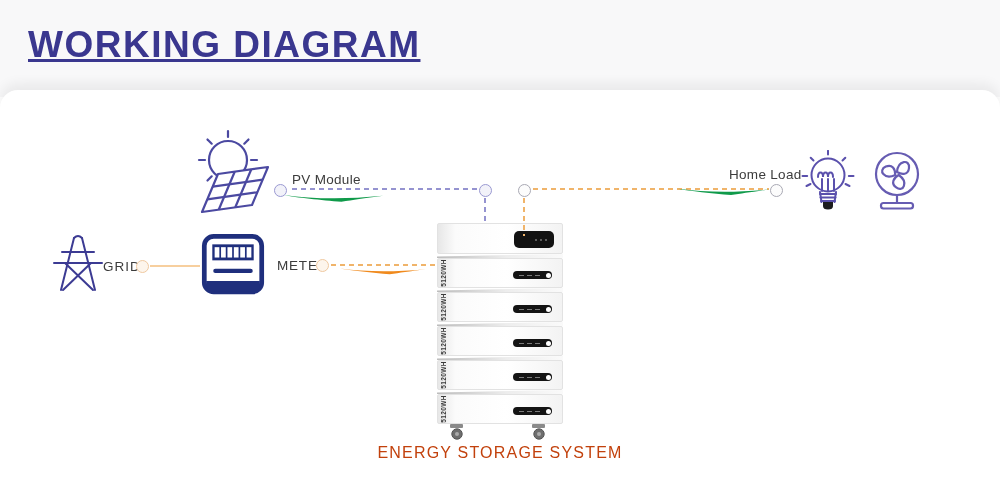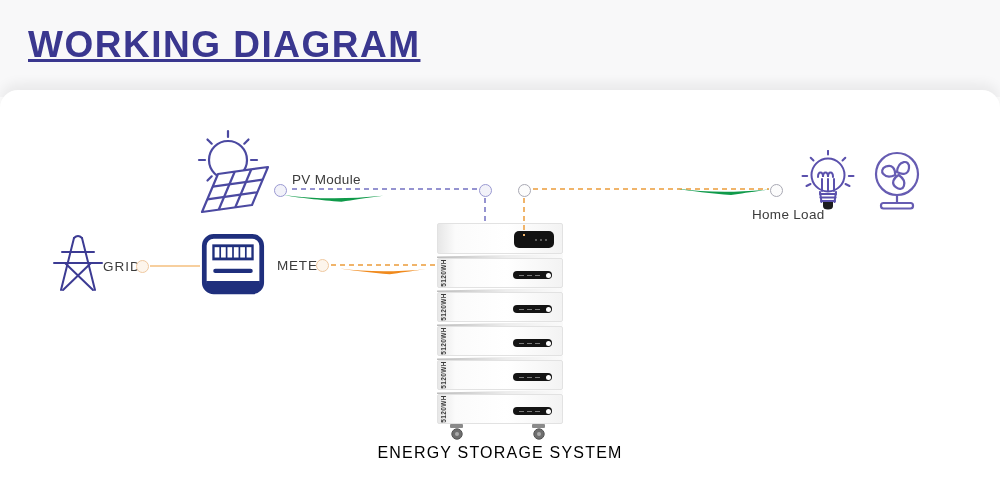--- a/index.html
+++ b/index.html
@@ -59,21 +59,21 @@
   }
   .pill::before{
     content:'';position:absolute;left:6px;top:3.5px;width:22px;height:1px;
     background:repeating-linear-gradient(90deg,#7a7a7a 0 5px,transparent 5px 8px);
   }
   .pill::after{
     content:'';position:absolute;right:1.5px;top:1.5px;width:5px;height:5px;border-radius:50%;background:#ffffff;
   }
   .wheel{position:absolute;width:24px;height:16px;}
   .ess-label{
-    left:350px;top:444px;width:300px;text-align:center;font-size:16px;color:#000000;
+    left:350px;top:444px;width:300px;text-align:center;font-size:16px;color:#c2410c;
     letter-spacing:1.2px;white-space:nowrap;
   }
 </style>
 </head>
 <body>
 
 <div class="header-band"></div>
 <div class="page-title">WORKING DIAGRAM</div>
 <div class="canvas-panel"></div>
 
@@ -106,21 +106,21 @@
 
 <div class="abs node purple" style="left:479px;top:184px;"></div>
 <div class="abs dash-v" style="left:484px;top:198px;height:26px;--c:#9593d0;z-index:2;"></div>
 <div class="abs node gray" style="left:518px;top:184px;"></div>
 <div class="abs dash-v" style="left:523px;top:198px;height:38px;--c:#f0b46a;z-index:2;"></div>
 
 <div class="abs dash-h" style="left:533px;top:188px;width:236px;--c:#f0b46a;"></div>
 <svg class="abs swoosh" style="left:678px;top:186px;" width="96" height="11" viewBox="0 0 105 14" preserveAspectRatio="none">
   <path d="M0,3.5 C28,8 60,9 100,4.5 C80,7.5 70,9.5 58,11.5 C38,9.5 12,6.5 0,3.5 Z" fill="#0f9a4a"></path>
 </svg>
-<div class="abs lbl" style="left:752px;top:167px;margin-top:40px;">Home Load</div>
+<div class="abs lbl" style="left:729px;top:167px;">Home Load</div>
 <div class="abs node gray" style="left:770px;top:184px;"></div>
 
 <svg class="abs" style="left:799px;top:150px;" width="58" height="62" viewBox="0 0 58 62">
   <g stroke="#5a50ac" stroke-width="2" fill="none" stroke-linecap="round">
     <circle cx="29" cy="25" r="16.5"></circle>
     <line x1="29" y1="4.5" x2="29" y2="0.8"></line>
     <line x1="43.5" y1="10.5" x2="46.3" y2="7.7"></line>
     <line x1="49.8" y1="26" x2="54.5" y2="26"></line>
     <line x1="14.5" y1="10.5" x2="11.7" y2="7.7"></line>
     <line x1="8.2" y1="26" x2="3.5" y2="26"></line>

